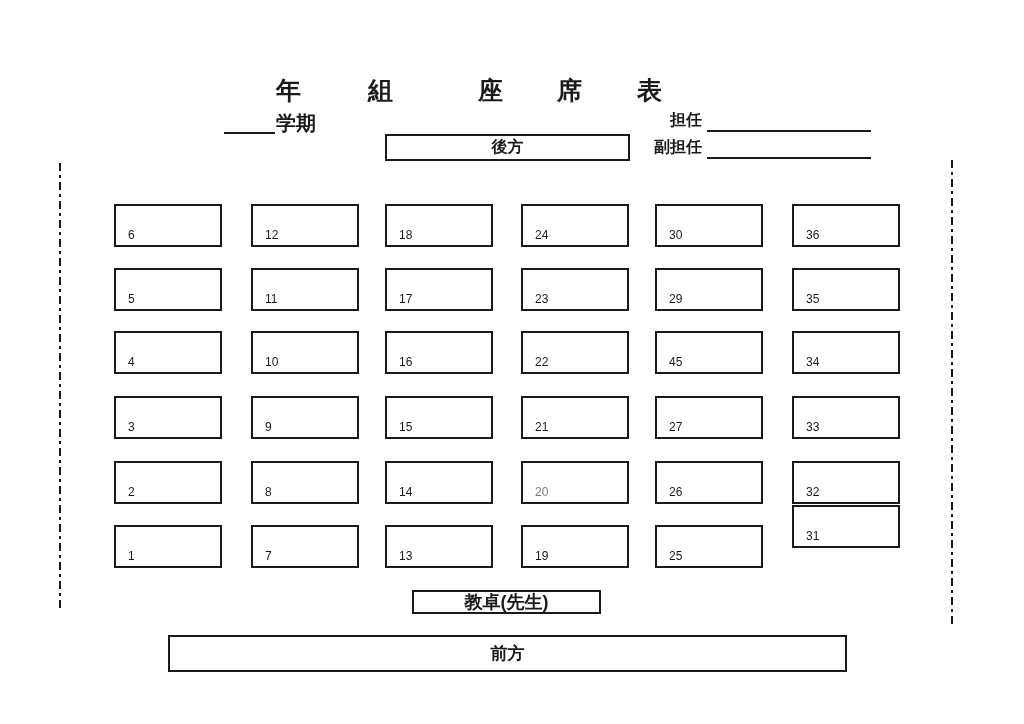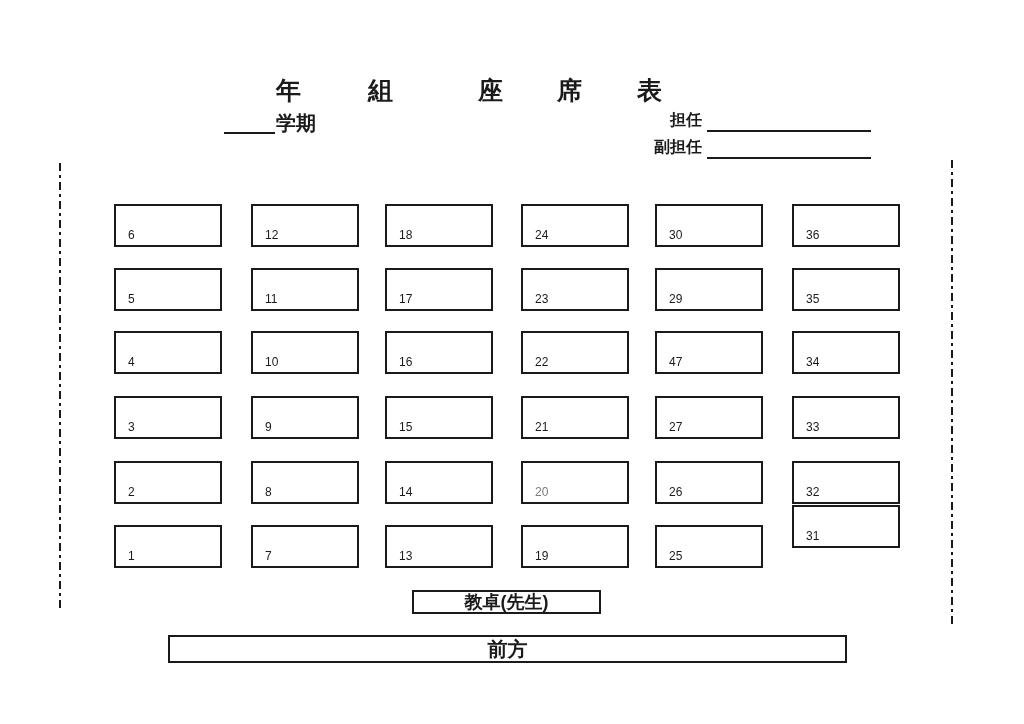--- a/index.html
+++ b/index.html
@@ -49,21 +49,21 @@
   .outline-box {
     position: absolute;
     border: 2px solid #1a1a1a;
     background: #ffffff;
     box-sizing: border-box;
     display: flex; align-items: center; justify-content: center;
     font-weight: 600;
   }
   .rear-box   { left: 385px; top: 134px; width: 245px; height: 27px; font-size: 16px; }
   .desk-box   { left: 412px; top: 590px; width: 189px; height: 24px; font-size: 18px; font-weight: bold; }
-  .front-box  { left: 168px; top: 635px; width: 679px; height: 28px; font-size: 20px; }
+  .front-box  { left: 168px; top: 635px; width: 679px; height: 37px; font-size: 17px; }
 
   
   .fold-line {
     position: absolute;
     width: 2px;
     background-image: repeating-linear-gradient(
       to bottom,
       #1a1a1a 0px, #1a1a1a 8px,
       transparent 8px, transparent 12px,
       #1a1a1a 12px, #1a1a1a 15px,
@@ -102,20 +102,23 @@
   </div>
 
   <div class="blank-line semester-line"></div>
   <div class="semester-label">学期</div>
 
   <div class="teacher-label">担任</div>
   <div class="blank-line teacher-line"></div>
   <div class="assistant-label">副担任</div>
   <div class="blank-line assistant-line"></div>
 
+  <div class="outline-box rear-box">
+    <span>後方</span>
+  </div>
 
   <div class="fold-line left"></div>
   <div class="fold-line right"></div>
 
   <div id="seat-grid">
       <div class="seat-box" style="left: 114px; top: 204px;">
         <span class="seat-number" style="color: rgb(26, 26, 26);">6</span>
       </div>
       <div class="seat-box" style="left: 251px; top: 204px;">
         <span class="seat-number" style="color: rgb(26, 26, 26);">12</span>
@@ -156,21 +159,21 @@
       <div class="seat-box" style="left: 251px; top: 331px;">
         <span class="seat-number" style="color: rgb(26, 26, 26);">10</span>
       </div>
       <div class="seat-box" style="left: 385px; top: 331px;">
         <span class="seat-number" style="color: rgb(26, 26, 26);">16</span>
       </div>
       <div class="seat-box" style="left: 521px; top: 331px;">
         <span class="seat-number" style="color: rgb(26, 26, 26);">22</span>
       </div>
       <div class="seat-box" style="left: 655px; top: 331px;">
-        <span class="seat-number" style="color: rgb(26, 26, 26);">47</span>
+        <span class="seat-number" style="color: rgb(26, 26, 26);">45</span>
       </div>
       <div class="seat-box" style="left: 792px; top: 331px;">
         <span class="seat-number" style="color: rgb(26, 26, 26);">34</span>
       </div>
       <div class="seat-box" style="left: 114px; top: 396px;">
         <span class="seat-number" style="color: rgb(26, 26, 26);">3</span>
       </div>
       <div class="seat-box" style="left: 251px; top: 396px;">
         <span class="seat-number" style="color: rgb(26, 26, 26);">9</span>
       </div>

